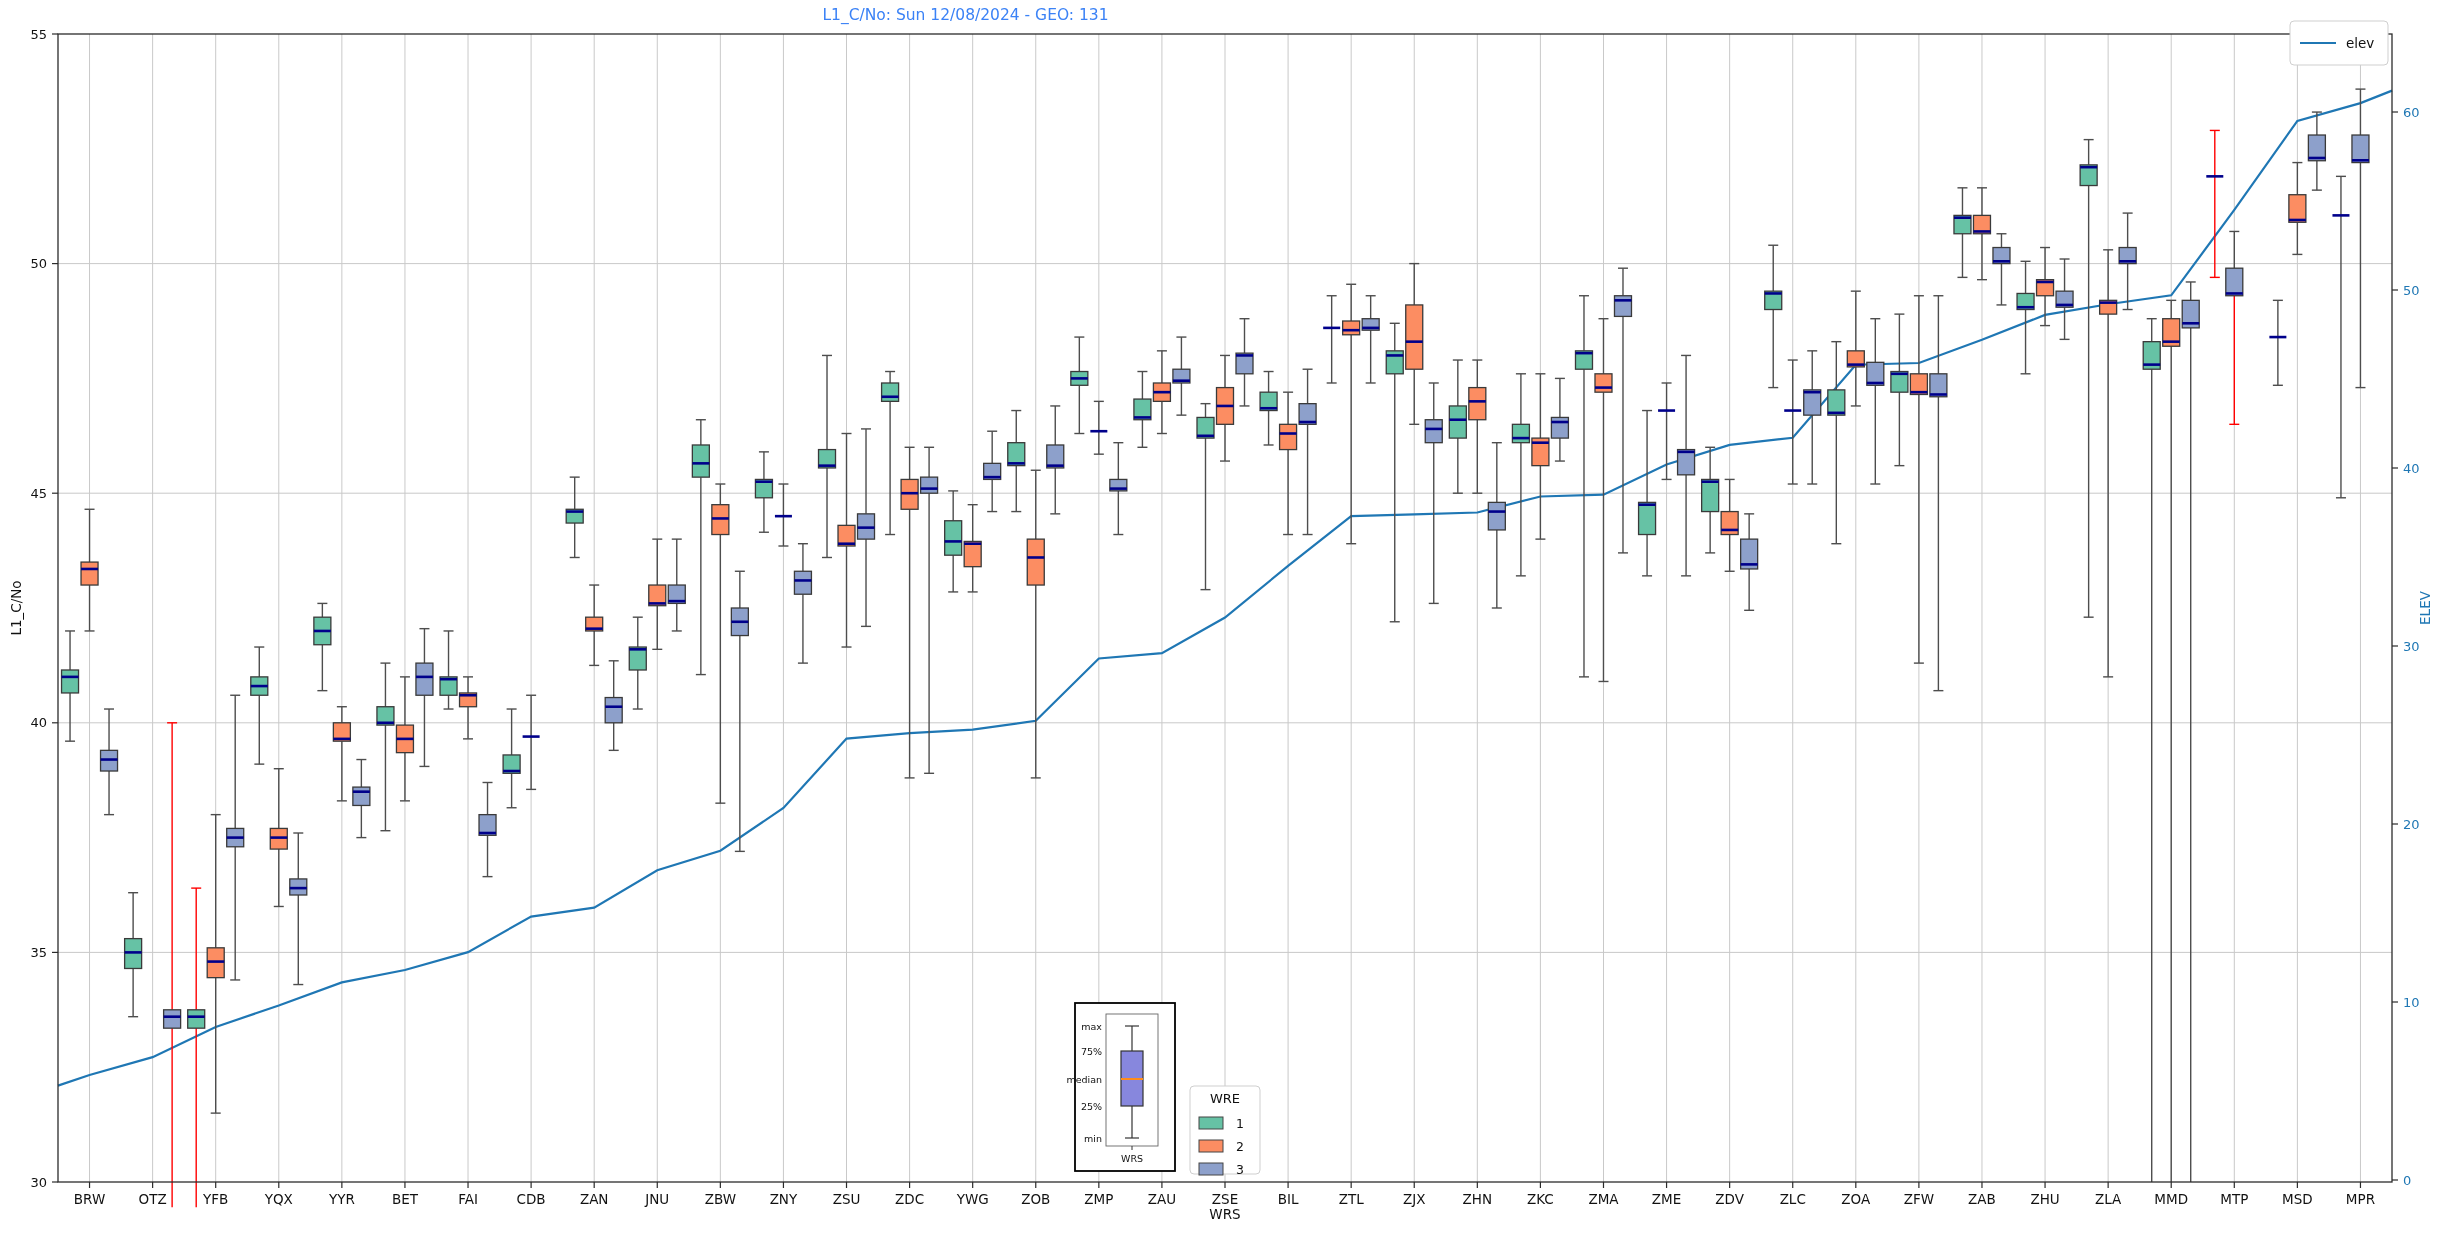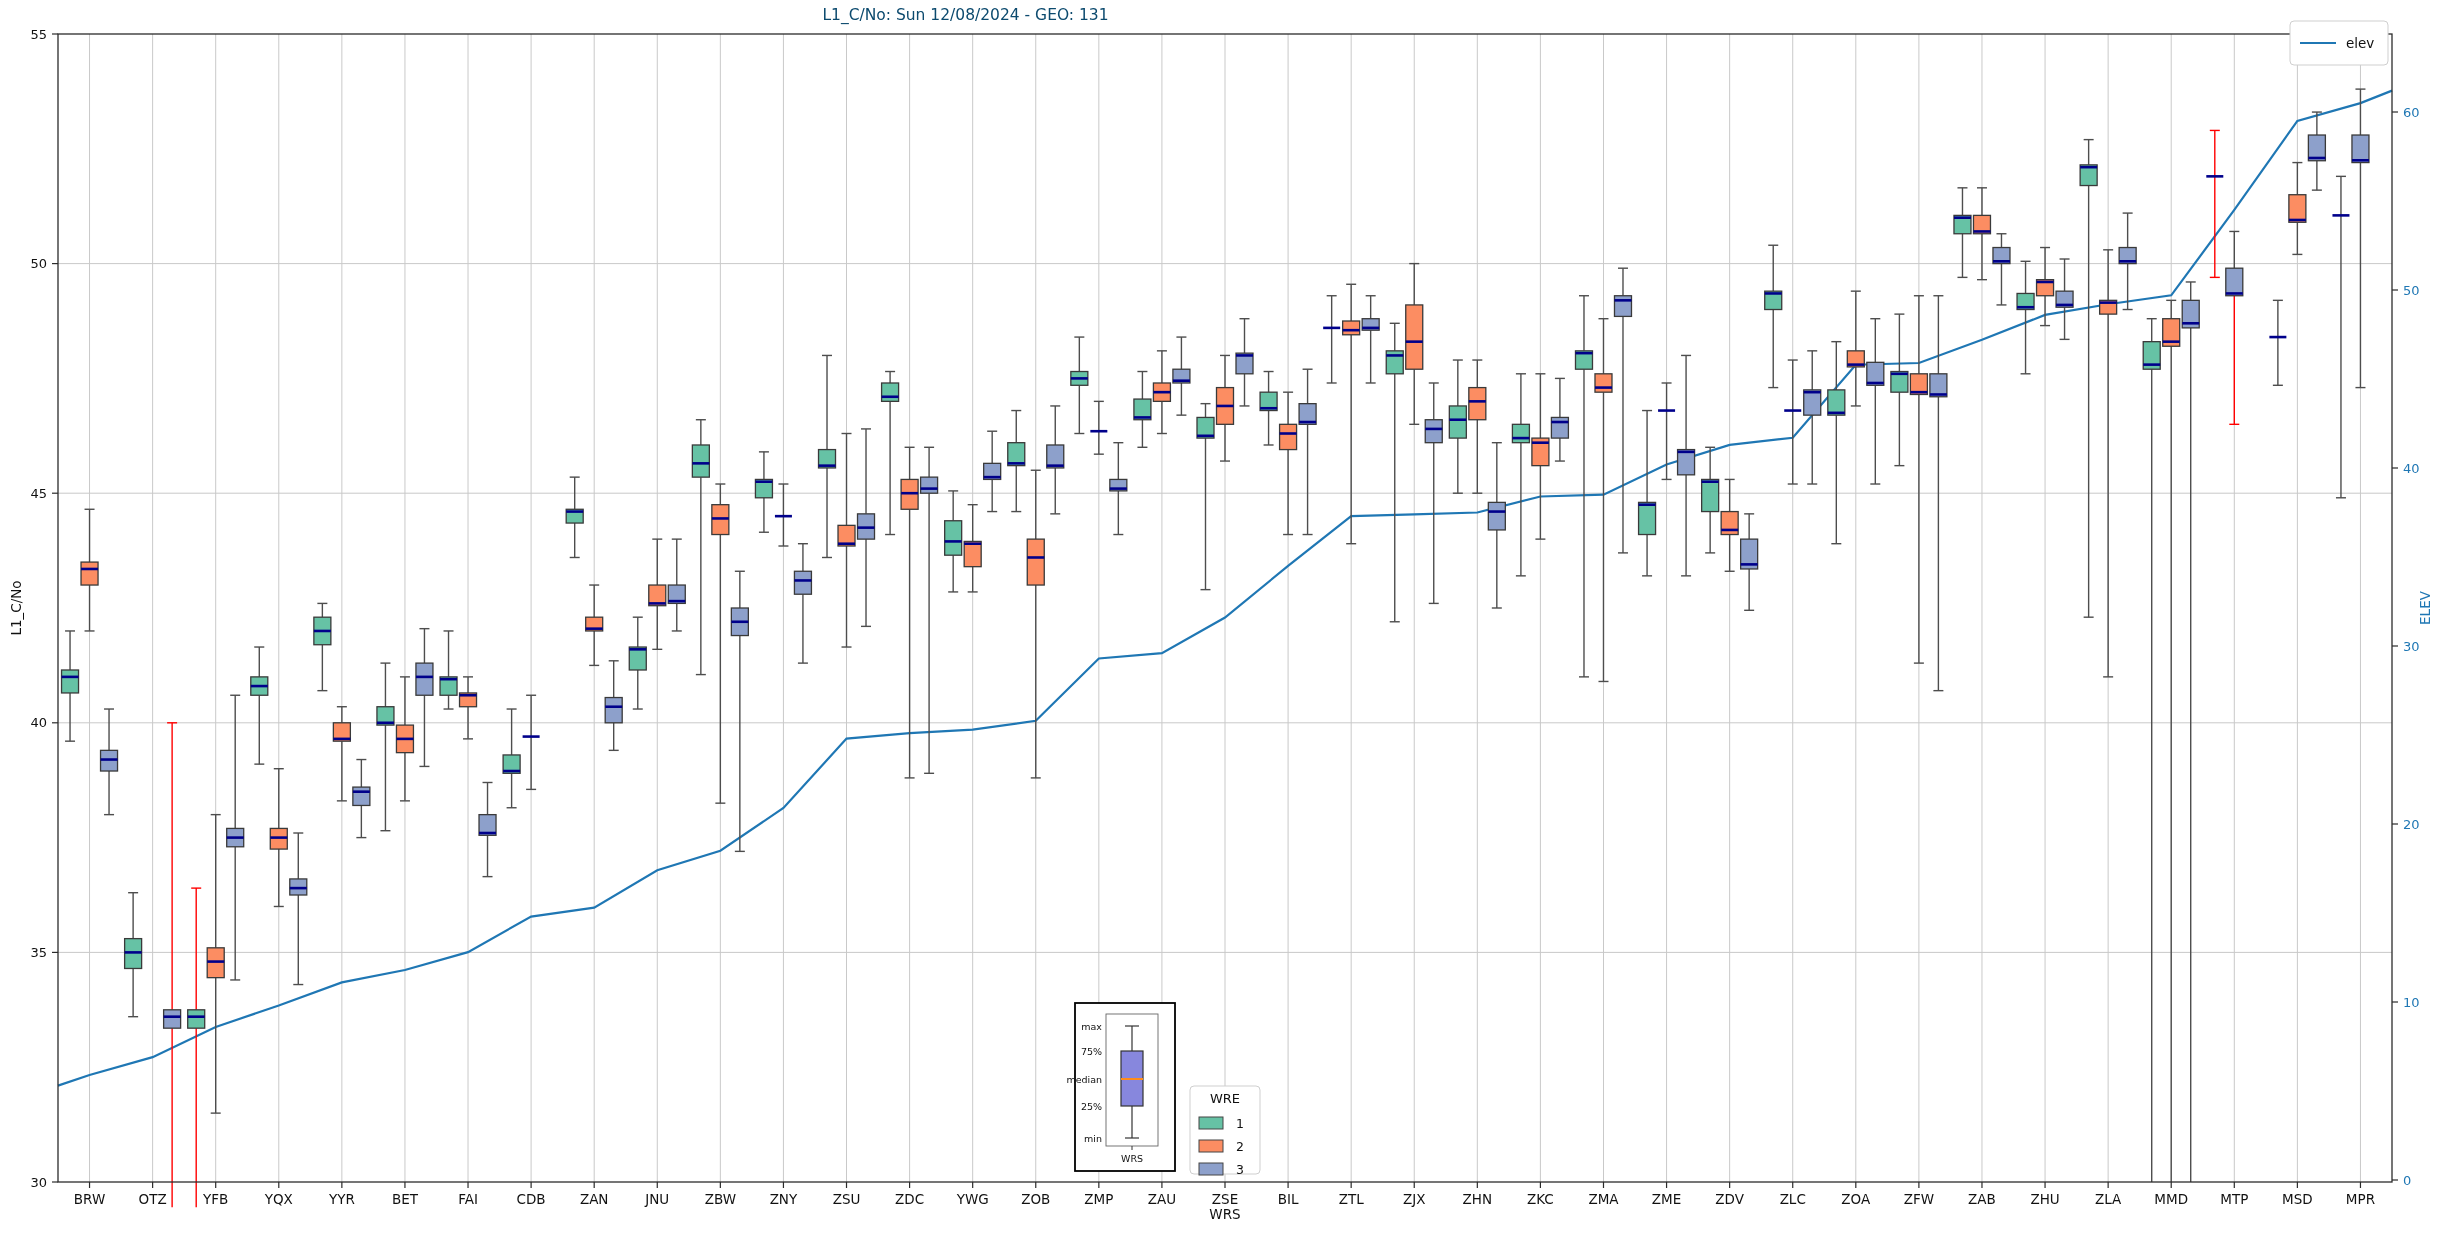--- a/index.html
+++ b/index.html
@@ -1,19 +1,19 @@
 <!DOCTYPE html>
 <html><head>
 <meta charset="utf-8">
 <style>
   html,body{margin:0;padding:0;background:#fff;}
   .fig{position:relative;width:2439px;height:1238px;background:#fff;
        font-family:"DejaVu Sans","Liberation Sans",sans-serif;overflow:hidden;}
   .abs{position:absolute;}
-  .title{top:6px;left:0;width:1931px;text-align:center;font-size:15.5px;font-weight:500;color:#0c4a6e;}
+  .title{top:6px;left:0;width:1931px;text-align:center;font-size:15.5px;font-weight:500;color:#3b82f6;}
   .ylab-left{left:-34px;top:600px;transform:rotate(-90deg);font-size:13.5px;color:#111;width:100px;text-align:center;}
   .ylab-right{right:-26px;top:600px;transform:rotate(-90deg);font-size:13.5px;color:#1f77b4;width:80px;text-align:center;}
   .xlab{top:1206px;left:0;width:2450px;text-align:center;font-size:13.5px;color:#111;}
   svg{position:absolute;top:0;left:0;}
   svg text{font-family:"DejaVu Sans","Liberation Sans",sans-serif;}
 </style>
 </head>
 <body>
 
 <div class="fig">

